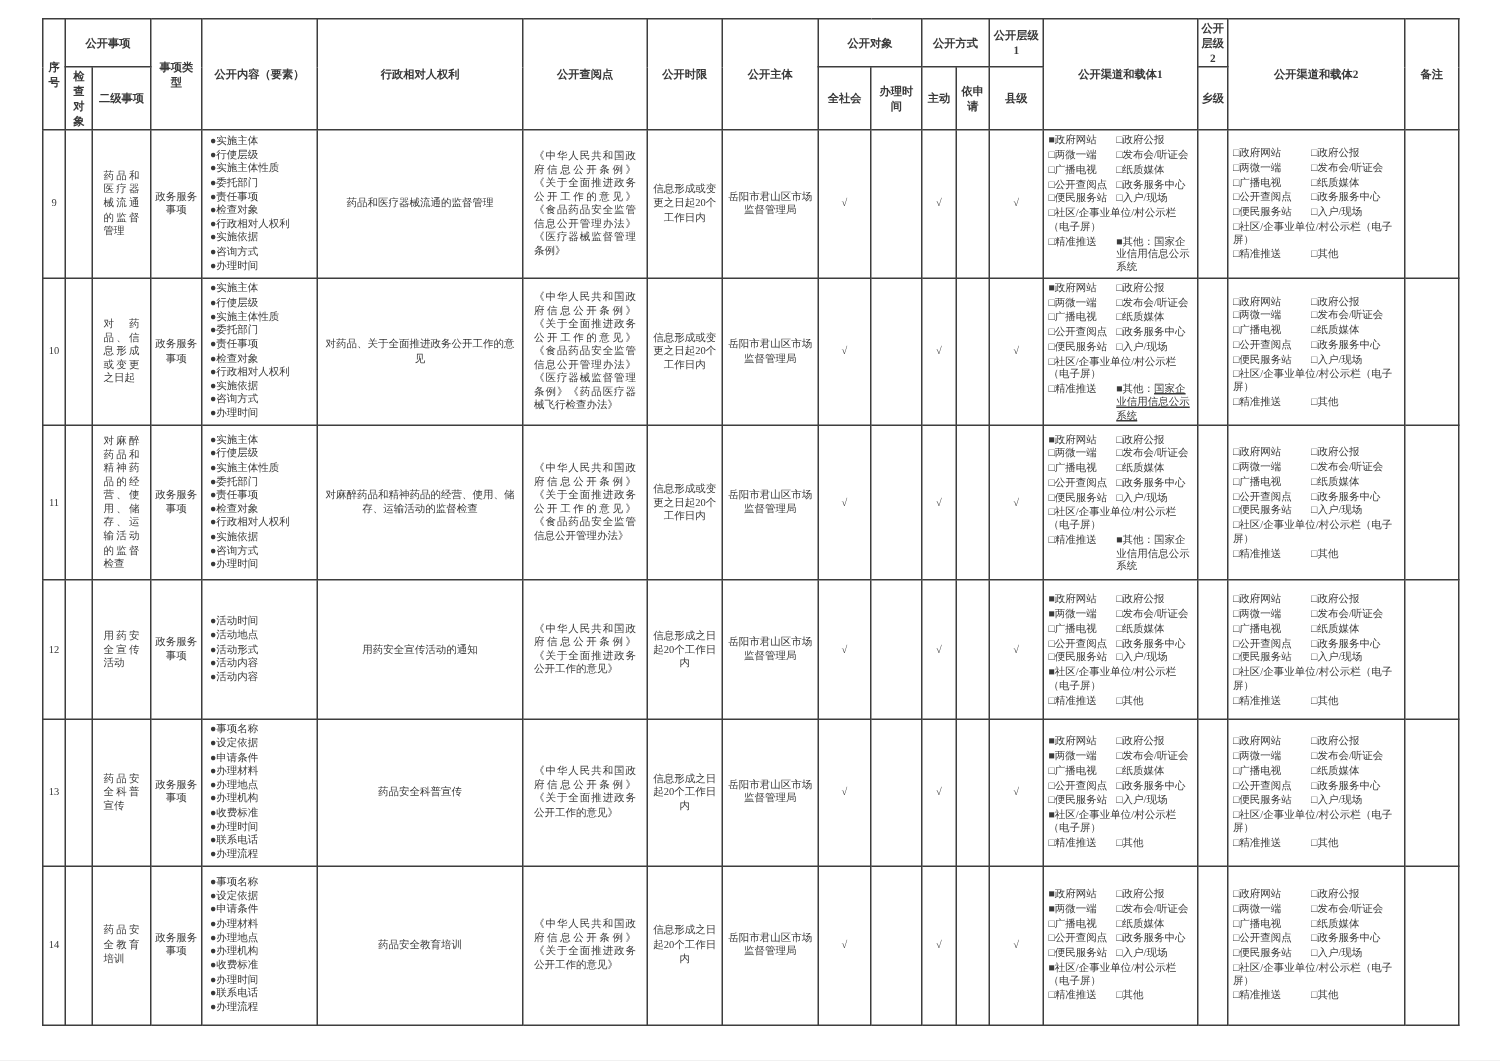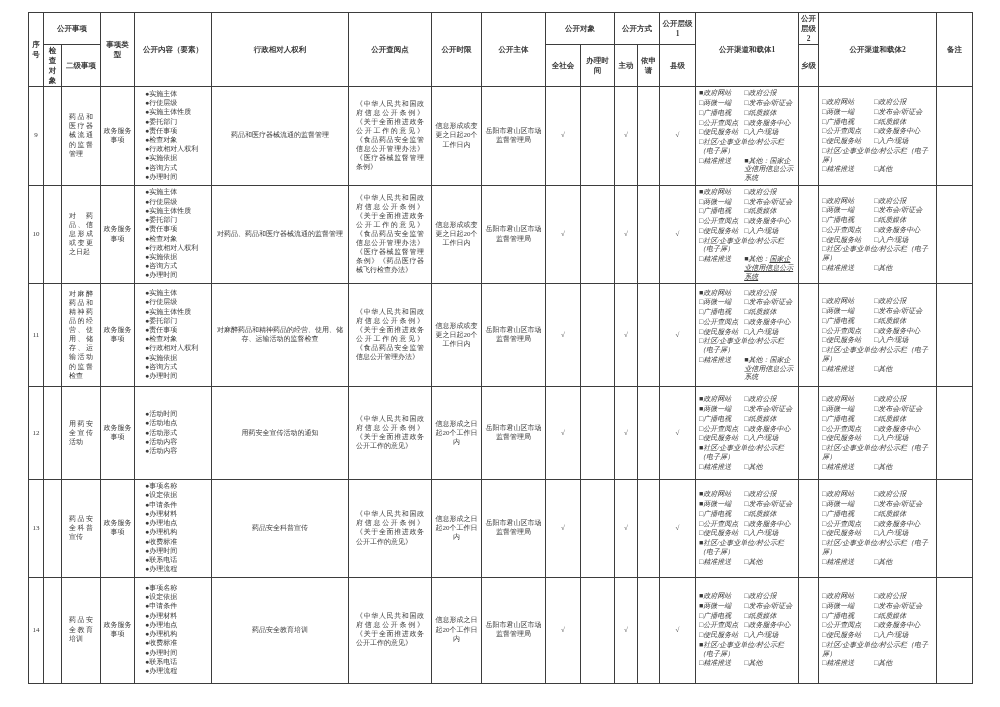--- a/index.html
+++ b/index.html
@@ -24,23 +24,23 @@
   thead tr:nth-child(1) th{height:24px;}
   thead tr:nth-child(2) th{height:22px;}
   tbody tr:nth-child(1){height:93px;}
   tbody tr:nth-child(2){height:97px;}
   tbody tr:nth-child(3){height:103px;}
   tbody tr:nth-child(4){height:93px;}
   tbody tr:nth-child(5){height:97px;}
   tbody tr:nth-child(6){height:106px;}
   td.c{text-align:center;}
   td.j{text-align:justify;text-align-last:left;padding:2px 7px;}
-  td.el{text-align:left;padding:2px 1px 2px 10px;vertical-align:middle;font-family:Liberation Serif, serif;}
+  td.el{text-align:left;padding:2px 1px 2px 5px;vertical-align:middle;font-family:Liberation Serif, serif;}
   td.el div{line-height:1.32;white-space:nowrap;}
-  td.ch{padding:2px 3px;vertical-align:middle;font-style:italic;}
+  td.ch{padding:2px 3px;vertical-align:middle;}
   .chgrid{display:grid;grid-template-columns:46% 54%;column-gap:1px;row-gap:1px;text-align:left;}
   .chitem{display:block;line-height:1.25;}
   .chitem.span2{grid-column:1 / span 2;}
   .u{text-decoration:underline;}
 </style>
 </head>
 <body>
 
 <div class="page">
   <table class="catalog">
@@ -167,21 +167,21 @@
             <div>●行使层级</div>
             <div>●实施主体性质</div>
             <div>●委托部门</div>
             <div>●责任事项</div>
             <div>●检查对象</div>
             <div>●行政相对人权利</div>
             <div>●实施依据</div>
             <div>●咨询方式</div>
             <div>●办理时间</div>
           </td>
-    <td class="c">对药品、药品和医疗器械流通的监督管理</td>
+    <td class="c">对药品、关于全面推进政务公开工作的意见</td>
     <td class="j">《中华人民共和国政府信息公开条例》《关于全面推进政务公开工作的意见》《食品药品安全监管信息公开管理办法》《医疗器械监督管理条例》《药品医疗器械飞行检查办法》</td>
     <td class="c">信息形成或变更之日起20个工作日内</td>
     <td class="c">岳阳市君山区市场监督管理局</td>
     <td class="c chk">√</td>
     <td class="c chk"></td>
     <td class="c chk">√</td>
     <td class="c chk"></td>
     <td class="c chk">√</td>
     <td class="ch">
             <div class="chgrid">

